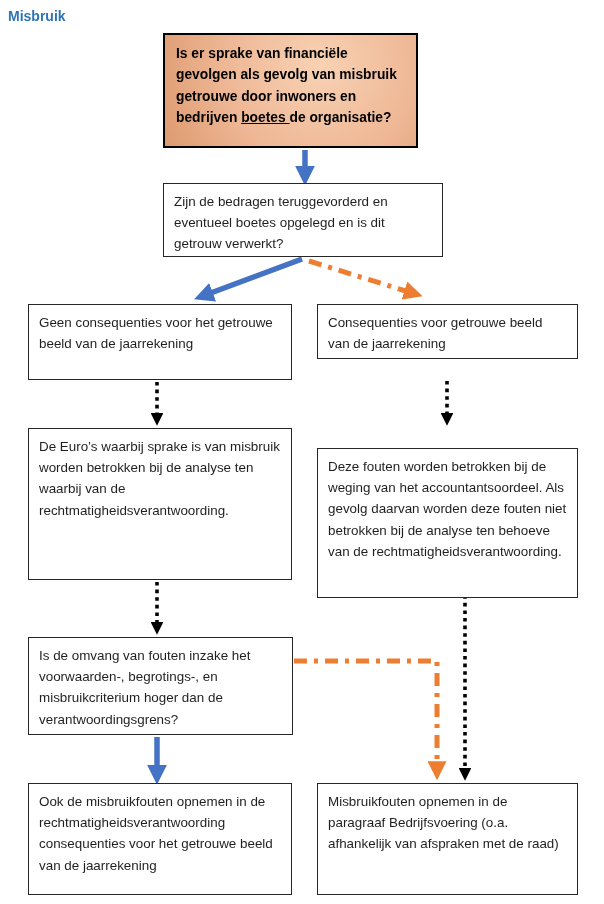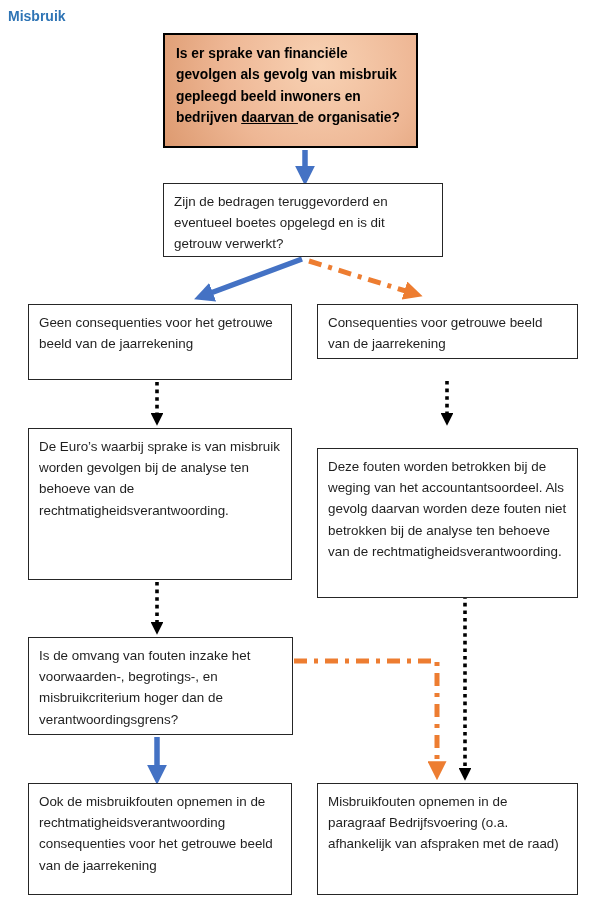--- a/index.html
+++ b/index.html
@@ -65,30 +65,30 @@
     <line x1="157" y1="582" x2="157" y2="625" stroke="#000" stroke-width="3.6" stroke-dasharray="3.6 4" marker-end="url(#head-black)"></line>
 
     <line x1="465" y1="580" x2="465" y2="771" stroke="#000" stroke-width="3.6" stroke-dasharray="3.6 4" marker-end="url(#head-black)"></line>
 
     <line x1="157" y1="737" x2="157" y2="770" stroke="#4472C4" stroke-width="5.5" marker-end="url(#head-blue)"></line>
 
     <path d="M294,661 L437,661 L437,766" fill="none" stroke="#ED7D31" stroke-width="5" stroke-dasharray="13 7 4 7" marker-end="url(#head-orange)"></path>
   </svg>
 
   <div id="b-start" class="fbox start">
-    <span>Is er sprake van financiële gevolgen als gevolg van misbruik gepleegd beeld inwoners en bedrijven </span><span class="ul">daarvan </span><span>de organisatie?</span>
+    <span>Is er sprake van financiële gevolgen als gevolg van misbruik getrouwe door inwoners en bedrijven </span><span class="ul">boetes </span><span>de organisatie?</span>
   </div>
 
   <div id="b-q1" class="fbox">Zijn de bedragen teruggevorderd en eventueel boetes opgelegd en is dit getrouw verwerkt?</div>
 
   <div id="b-nocon" class="fbox">Geen consequenties voor het getrouwe beeld van de jaarrekening</div>
 
   <div id="b-con" class="fbox">Consequenties voor getrouwe beeld van de jaarrekening</div>
 
-  <div id="b-euro" class="fbox">De Euro’s waarbij sprake is van misbruik worden gevolgen bij de analyse ten behoeve van de rechtmatigheidsverantwoording.</div>
+  <div id="b-euro" class="fbox">De Euro’s waarbij sprake is van misbruik worden betrokken bij de analyse ten waarbij van de rechtmatigheidsverantwoording.</div>
 
   <div id="b-weging" class="fbox">Deze fouten worden betrokken bij de weging van het accountantsoordeel.  Als gevolg daarvan worden deze fouten niet betrokken bij de analyse ten behoeve van de rechtmatigheidsverantwoording.</div>
 
   <div id="b-ook" class="fbox">Ook de misbruikfouten opnemen in de rechtmatigheidsverantwoording consequenties voor het getrouwe beeld van de jaarrekening</div>
 
   <div id="b-q2" class="fbox">Is de omvang van fouten inzake het voorwaarden-, begrotings-, en misbruikcriterium hoger dan de verantwoordingsgrens?</div>
 
   <div id="b-par" class="fbox">Misbruikfouten opnemen in de paragraaf Bedrijfsvoering (o.a. afhankelijk van afspraken met de raad)</div>
 
 </div>

